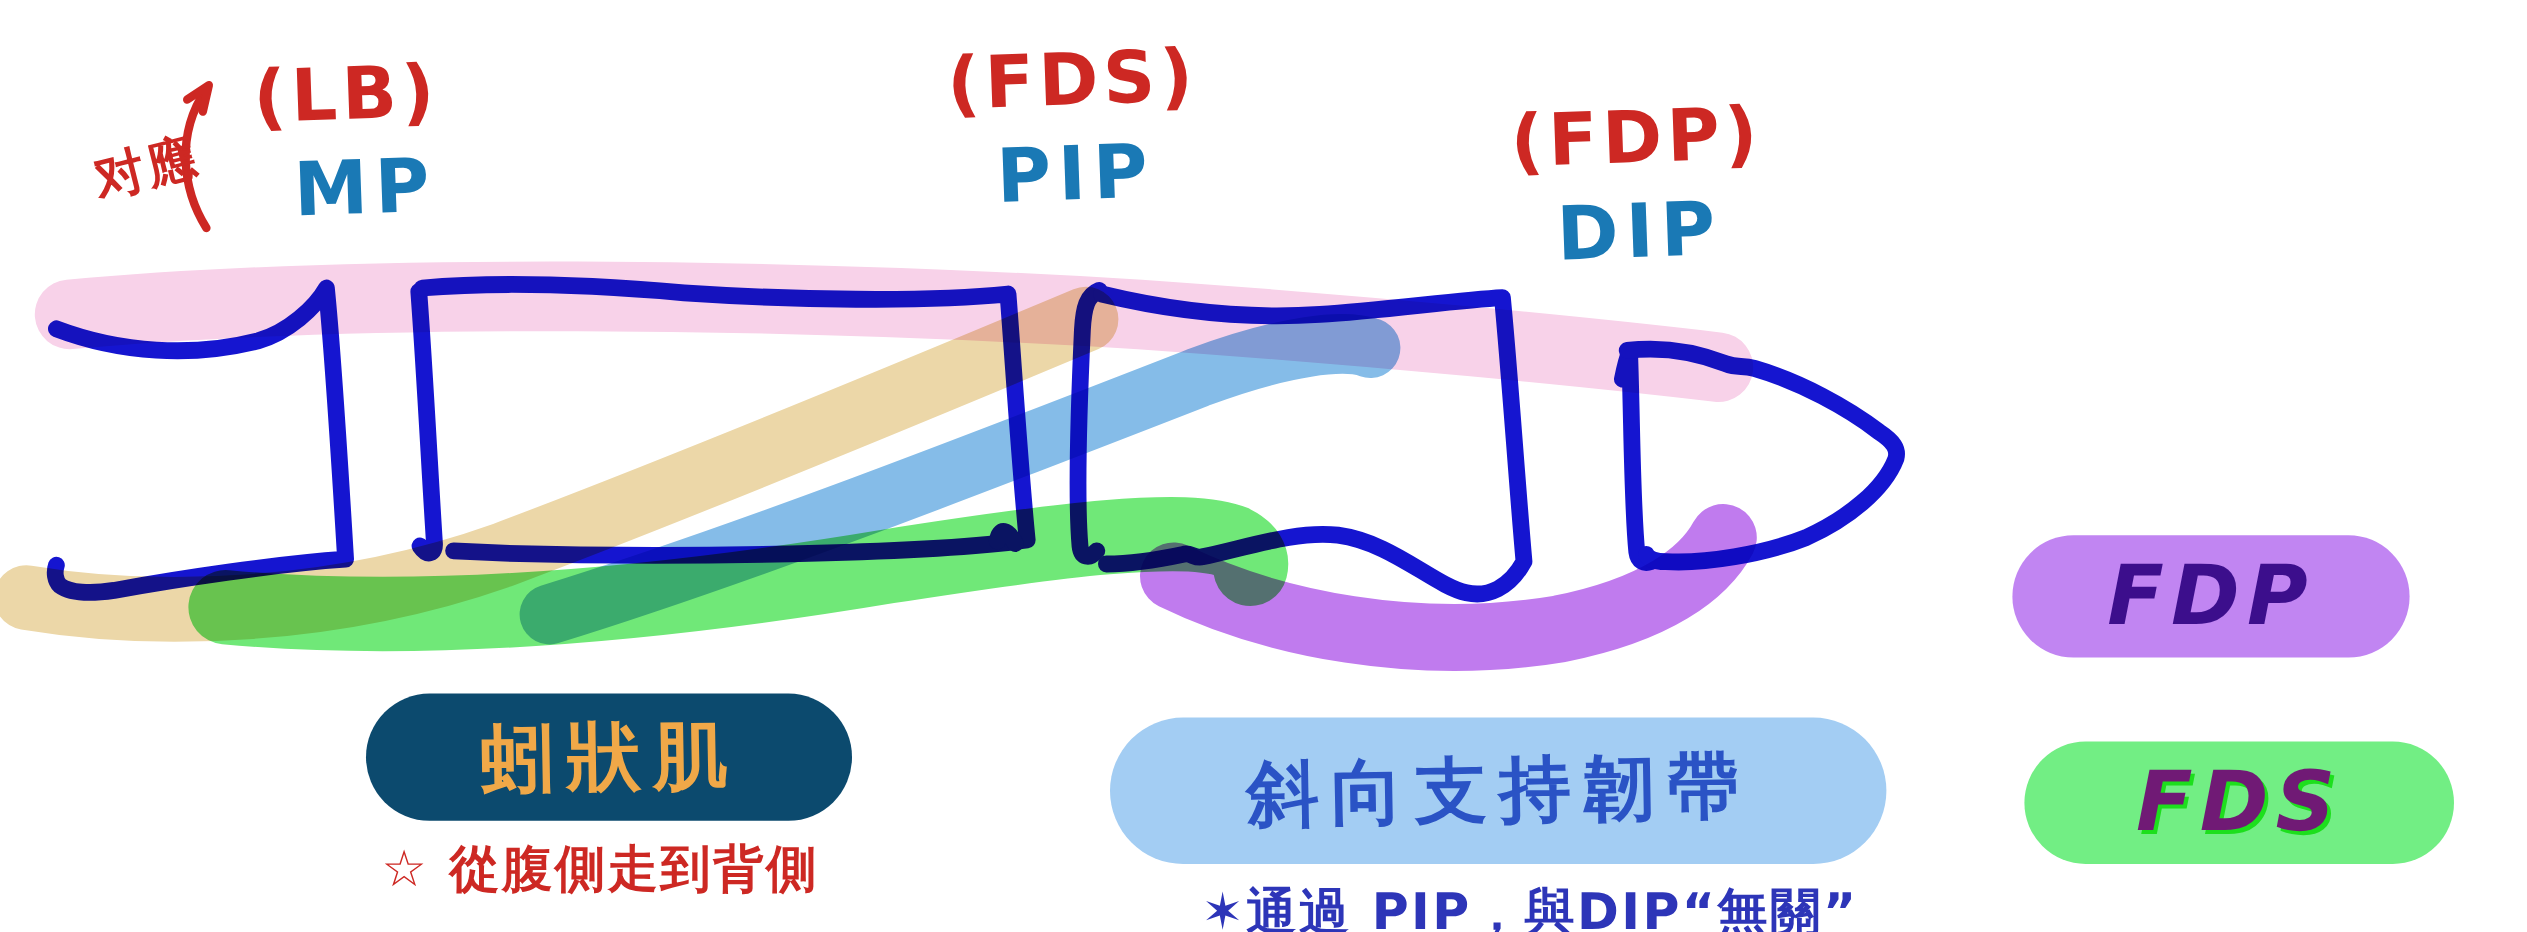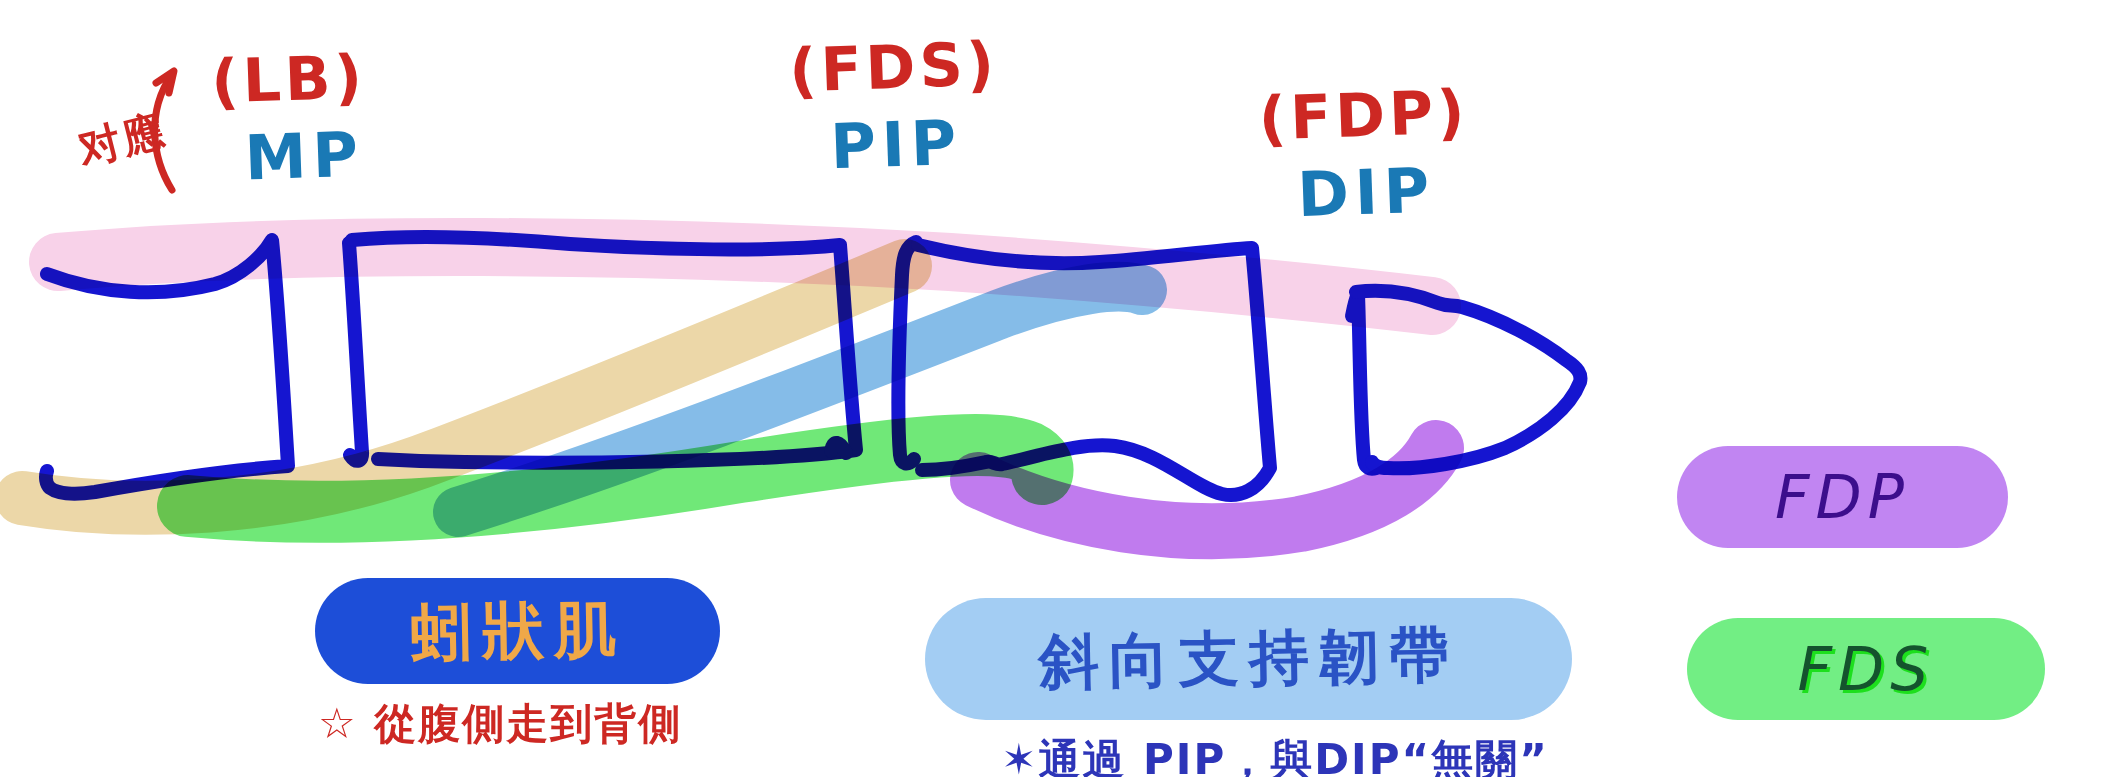--- a/index.html
+++ b/index.html
@@ -14,21 +14,21 @@
   .hl{mix-blend-mode:multiply;}
   .abs{position:absolute;}
   .joint-group{ text-align:center; transform:rotate(-2deg); }
   .tendon-line{ font-size:60px; font-weight:800; letter-spacing:4px; line-height:78px; }
   .joint-line{ font-size:62px; font-weight:800; letter-spacing:6px; line-height:78px; }
   .corr-note{ font-size:42px; font-weight:700; transform:rotate(-14deg); letter-spacing:2px; }
   .pill{ display:flex; align-items:center; justify-content:center; border-radius:999px; }
   .pill-title-orange{ font-size:62px; font-weight:800; letter-spacing:10px; transform:rotate(-1deg); }
   .pill-title-blue{ font-size:60px; font-weight:800; letter-spacing:10px; transform:rotate(-1deg); }
   .note-text{ font-size:42px; font-weight:700; letter-spacing:2px; white-space:nowrap; }
-  .legend-label{ font-size:60px; font-weight:400; font-style:italic; letter-spacing:6px; }
+  .legend-label{ font-size:69px; font-weight:700; font-style:italic; letter-spacing:6px; }
 </style>
 </head>
 <body>
 
 <div id="canvas">
 
   <svg id="drawing" width="2106" height="777" viewBox="0 0 2106 777">
     <rect x="0" y="0" width="2106" height="777" fill="#ffffff"></rect>
 
     <g fill="none" stroke-width="14" stroke-linecap="round" stroke-linejoin="round" style="stroke: rgb(21, 21, 208);">
@@ -81,30 +81,30 @@
   <div class="abs joint-group" style="left:780px;top:28px;width:230px;">
     <div class="tendon-line" style="color: rgb(205, 40, 35);">(FDS)</div>
     <div class="joint-line" style="color: rgb(26, 121, 181);">PIP</div>
   </div>
 
   <div class="abs joint-group" style="left:1250px;top:76px;width:230px;">
     <div class="tendon-line" style="color: rgb(205, 40, 35);">(FDP)</div>
     <div class="joint-line" style="color: rgb(26, 121, 181);">DIP</div>
   </div>
 
-  <div class="abs pill" style="left: 315px; top: 578px; width: 405px; height: 106px; background: #1d4ed8;">
+  <div class="abs pill" style="left: 305px; top: 578px; width: 405px; height: 106px; background: #0c4a6e;">
     <span class="pill-title-orange" style="color: rgb(240, 168, 72);">蚓狀肌</span>
   </div>
   <div class="abs note-text" style="left: 318px; top: 696px; width: 420px; text-align: left; color: rgb(205, 40, 35);">☆ 從腹側走到背側</div>
 
   <div class="abs pill" style="left: 925px; top: 598px; width: 647px; height: 122px; background: rgb(163, 205, 243);">
     <span class="pill-title-blue" style="color: rgb(42, 83, 197);">斜向支持韌帶</span>
   </div>
   <div class="abs note-text" style="left: 985px; top: 732px; width: 580px; text-align: center; color: rgb(45, 53, 184);">✶通過 PIP，與DIP“無關”</div>
 
   <div class="abs pill" style="left: 1677px; top: 446px; width: 331px; height: 102px; background: rgb(193, 133, 242);">
     <span class="legend-label" style="color: rgb(60, 14, 140);">FDP</span>
   </div>
   <div class="abs pill" style="left: 1687px; top: 618px; width: 358px; height: 102px; background: rgb(114, 238, 132);">
-    <span class="legend-label" id="fds-label" style="color: #14532d; text-shadow: rgb(29, 223, 29) 3px 3px 0px;">FDS</span>
+    <span class="legend-label" id="fds-label" style="color: #701a75; text-shadow: rgb(29, 223, 29) 3px 3px 0px;">FDS</span>
   </div>
 
 </div>
 
 </body></html>

